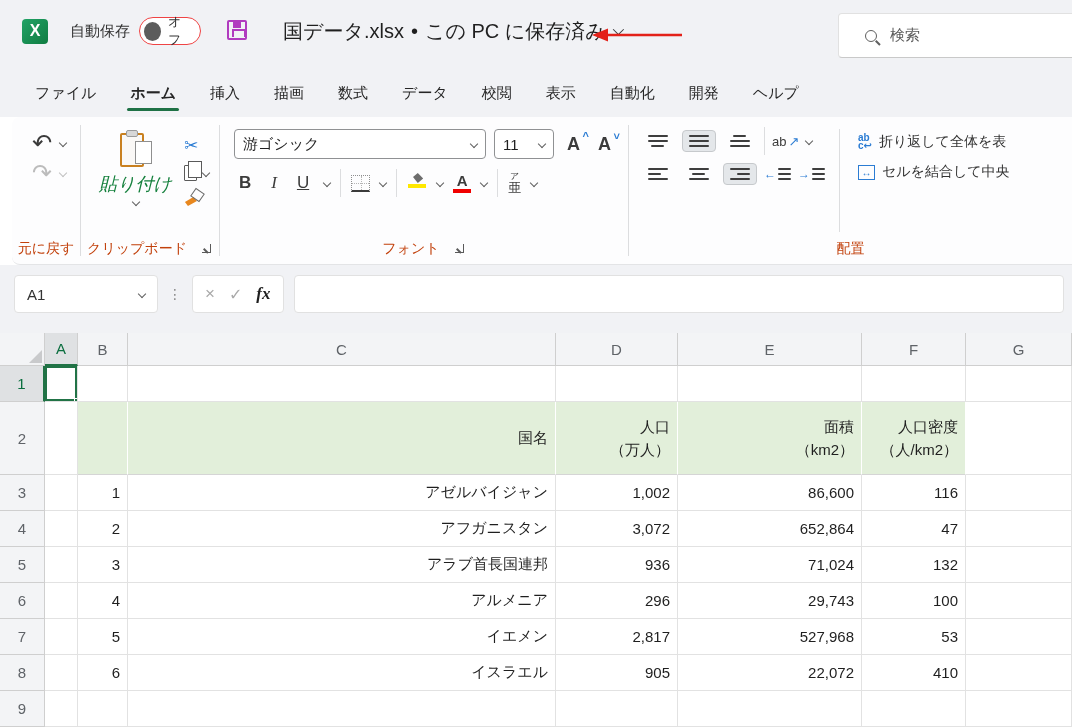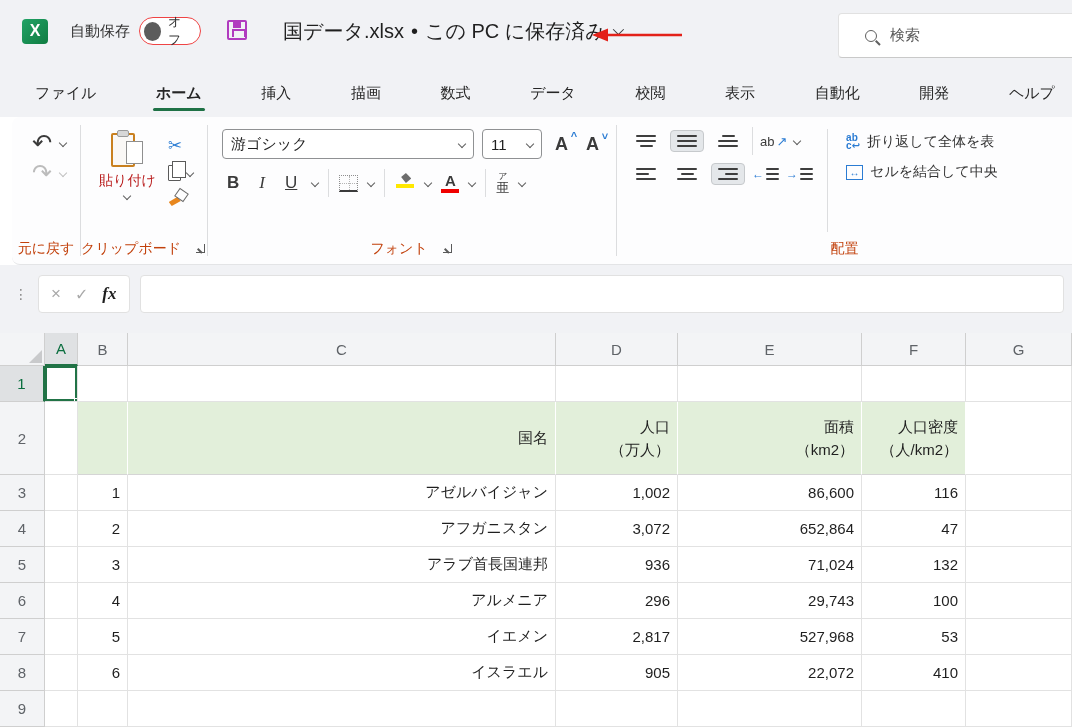--- a/index.html
+++ b/index.html
@@ -26,21 +26,21 @@
   .red-arrow { position:absolute; left:592px; top:27px; }
   .searchbox { position:absolute; left:838px; top:13px; width:240px; height:45px; background:#fff;
     border:1px solid #e1e1e1; border-bottom-color:#c9c9c9; border-radius:4px; display:flex; align-items:center;
     padding-left:26px; gap:13px; cursor:pointer; }
   .mag { width:12px; height:12px; border:1.6px solid #5f5f5f; border-radius:50%; position:relative; }
   .mag::after { content:""; position:absolute; width:6px; height:1.6px; background:#5f5f5f;
     transform:rotate(45deg); left:9px; top:11px; }
   .search-text { font-size:15px; color:#5a5a5a; }
 
   
-  .tabs { height:55px; display:flex; align-items:flex-end; padding:0 0 6px 18px; gap:0; background:#f1f2f5;justify-content:space-between; }
+  .tabs { height:55px; display:flex; align-items:flex-end; padding:0 0 6px 18px; gap:0; background:#f1f2f5; }
   .tab { padding:6px 17px 8px; font-size:15px; color:#262626; cursor:pointer; position:relative; white-space:nowrap; }
   .tab.active { font-weight:bold; }
   .tab.active::after { content:""; position:absolute; left:14px; right:14px; bottom:0; height:3px;
     border-radius:2px; background:#1e7145; }
 
   
   .ribbon { height:148px; background:#fdfdfe; margin-left:12px; border-radius:8px 0 0 8px;
     display:flex; border-bottom:1px solid #e3e4e6; }
   .rgroup { display:flex; flex-direction:column; padding-top:10px; }
   .rgroup .content { flex:1; display:flex; }
@@ -66,21 +66,21 @@
   
   .clip-col { display:flex; padding:2px 10px 0 12px; gap:6px; }
   .paste-big { display:flex; flex-direction:column; align-items:center; gap:3px; cursor:pointer; padding:2px 6px; }
   .clipboard-ic { width:32px; height:38px; position:relative; }
   .clipboard-ic .board { position:absolute; left:0; top:2px; width:24px; height:34px;
     border:2px solid #c9801f; border-radius:2px; background:#faf8f6; }
   .clipboard-ic .clip { position:absolute; left:6px; top:-1px; width:12px; height:7px;
     background:#d7d7d7; border:1px solid #9b9b9b; border-radius:2px; }
   .clipboard-ic .page { position:absolute; right:0; top:10px; width:17px; height:23px;
     background:#fff; border:1.5px solid #8f8f8f; }
-  .paste-label { font-size:14px; color:#b91c1c; }
+  .paste-label { font-size:18px; color:#15803d;font-style:italic; }
   .small-col { display:flex; flex-direction:column; justify-content:flex-start; gap:9px; padding-top:6px; }
   .small-row { display:flex; align-items:center; gap:6px; }
   .copy-ic { width:13px; height:16px; border:1.5px solid #5a5a5a; background:#fff; position:relative; border-radius:1px; }
   .copy-ic::before { content:""; position:absolute; left:3px; top:-5px; width:12px; height:15px;
     border:1.5px solid #5a5a5a; background:#fff; }
   .brush-ic { width:20px; height:18px; position:relative; }
   .brush-ic::before { content:""; position:absolute; left:1px; bottom:2px; width:12px; height:9px;
     background:#e8871e; clip-path:polygon(0 55%, 70% 0, 100% 45%, 25% 100%); }
   .brush-ic::after { content:""; position:absolute; right:1px; top:0; width:9px; height:8px;
     border:1.5px solid #6d6d6d; transform:rotate(35deg); }
@@ -422,20 +422,24 @@
             </span>
           <span>セルを結合して中央</span>
         </div>
       </div>
     </div>
     <div class="glabel">配置</div>
   </div>
 </div>
 
 <div class="fbar chrome">
+  <div class="namebox">
+    <span>A1</span>
+    <span class="dd"></span>
+  </div>
   <span class="kebab">⋮</span>
   <div class="fxbox">
     <span class="x">×</span>
     <span class="ok">✓</span>
     <span class="fx">fx</span>
   </div>
   <div class="finput"></div>
 </div>
 
 <div class="grid">

